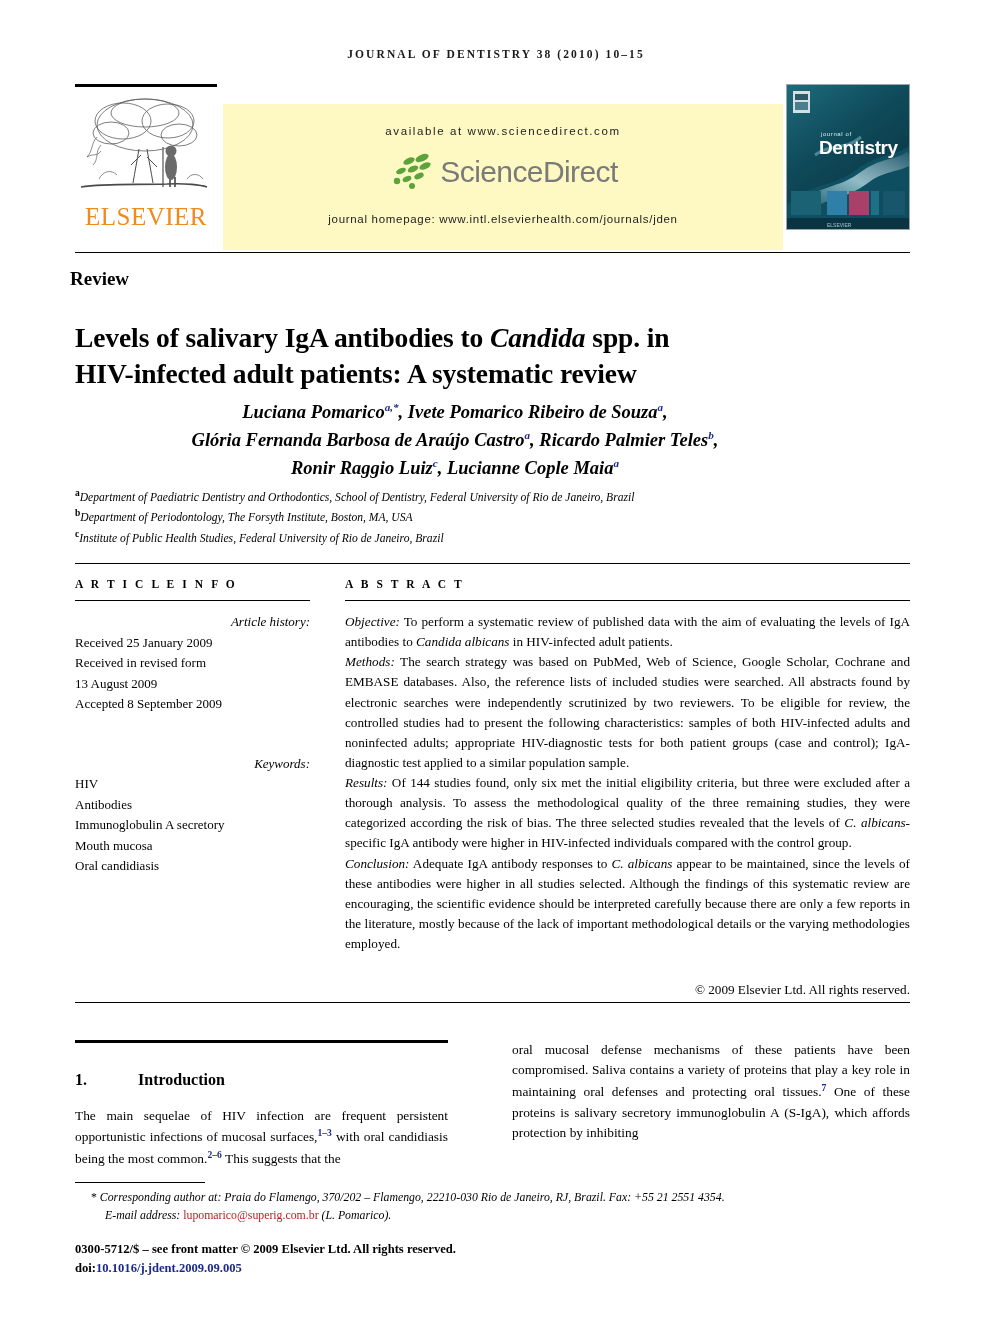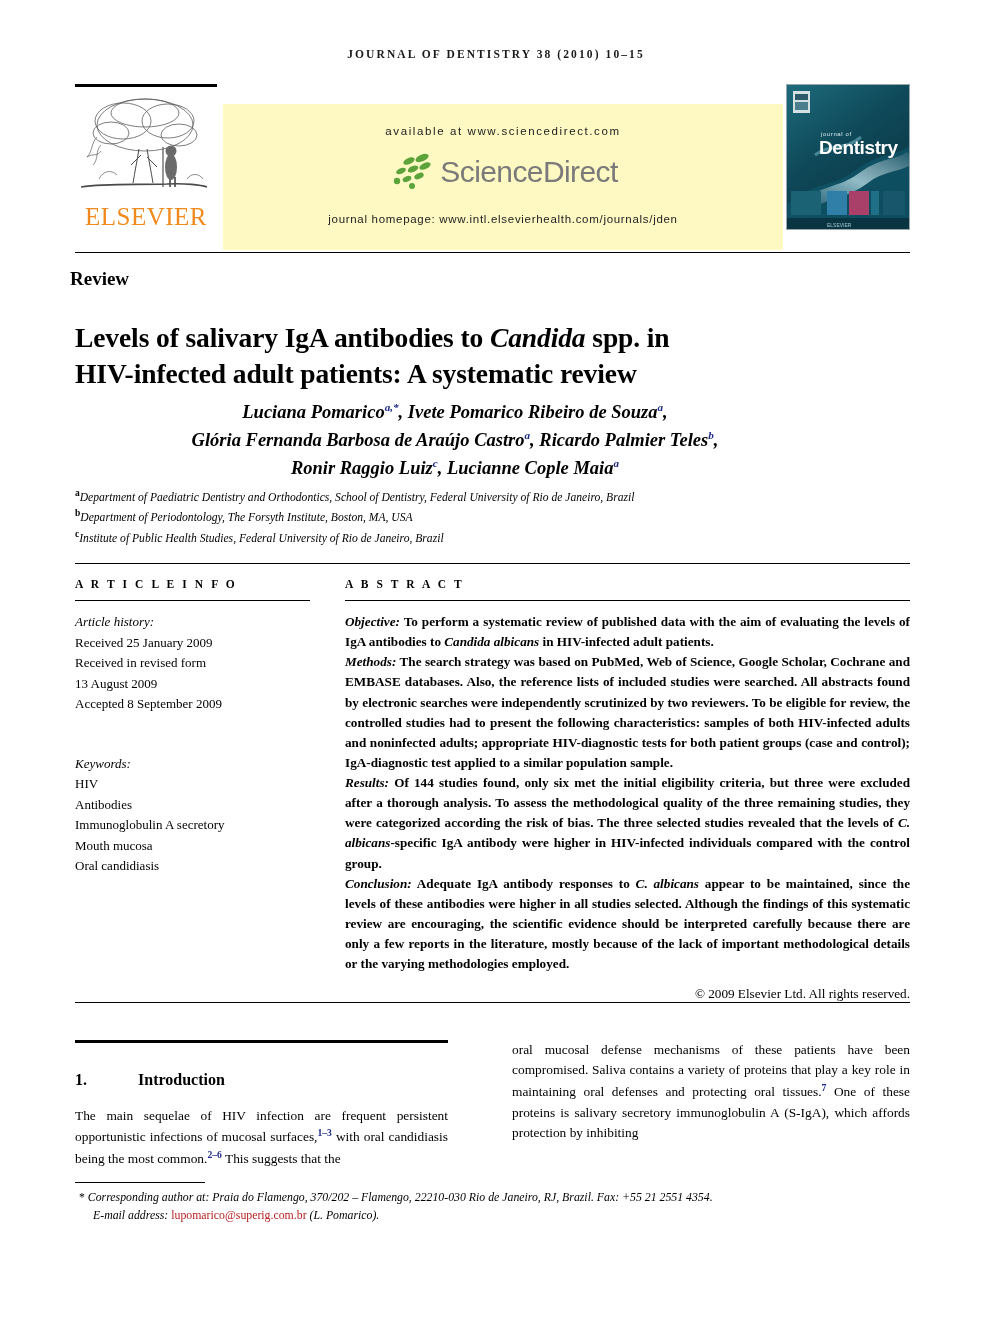--- a/index.html
+++ b/index.html
@@ -210,35 +210,34 @@
   }
   .sec-rule {
     border-top: 1px solid #000;
     margin-top: 10px;
     margin-bottom: 11px;
   }
   .info-line {
     font-size: 13px;
     line-height: 1.58;
   }
-  .info-line.it { font-style: italic; }
+  .info-line.it { font-style: italic; text-align: right; }
   .kw-block { margin-top: 39px; }
 
   .abs-p {
     font-size: 13.2px;
     line-height: 1.525;
     text-align: justify;
     margin: 0 0 0 0;
-    font-weight: bold;
   }
   .abs-p em { font-style: italic; }
   .abs-copy {
     font-size: 13.2px;
     text-align: right;
-    margin-top: 12px;
+    margin-top: 28px;
   }
 
   
   .body-cols {
     position: absolute;
     left: 75px;
     top: 1040px;
     width: 835px;
   }
   .body-col-l { position: absolute; left: 0; top: 0; width: 373px; }
@@ -261,21 +260,21 @@
   
   .foot-rule {
     position: absolute;
     left: 75px;
     top: 1182px;
     width: 130px;
     border-top: 1px solid #000;
   }
   .footnote {
     position: absolute;
-    left: 79px;
+    left: 91px;
     top: 1188px;
     width: 800px;
     font-size: 11.8px;
     font-style: italic;
     line-height: 1.55;
   }
   .footnote .star { font-style: normal; }
   .footnote .ind { display: block; padding-left: 14px; }
   .email-link { color: #b51f1f; font-style: normal; }
   .imprint {
@@ -464,14 +463,18 @@
       <p class="body-p"><span>oral mucosal defense mechanisms of these patients have been compromised. Saliva contains a variety of proteins that play a key role in maintaining oral defenses and protecting oral tissues.</span><sup>7</sup><span> One of these proteins is salivary secretory immunoglobulin A (S-IgA), which affords protection by inhibiting</span></p>
     </div>
   </div>
 
   <div class="foot-rule"></div>
   <div class="footnote">
     <span class="star">*</span><span> Corresponding author at: Praia do Flamengo, 370/202 – Flamengo, 22210-030 Rio de Janeiro, RJ, Brazil. Fax: +55 21 2551 4354.</span>
     <span class="ind"><span>E-mail address: </span><span class="email-link">lupomarico@superig.com.br</span><span> (L. Pomarico).</span></span>
   </div>
 
+  <div class="imprint">
+    <div>0300-5712/$ – see front matter © 2009 Elsevier Ltd. All rights reserved.</div>
+    <div><span>doi:</span><span class="doi-link">10.1016/j.jdent.2009.09.005</span></div>
+  </div>
 
 </div>
 
 </body></html>

